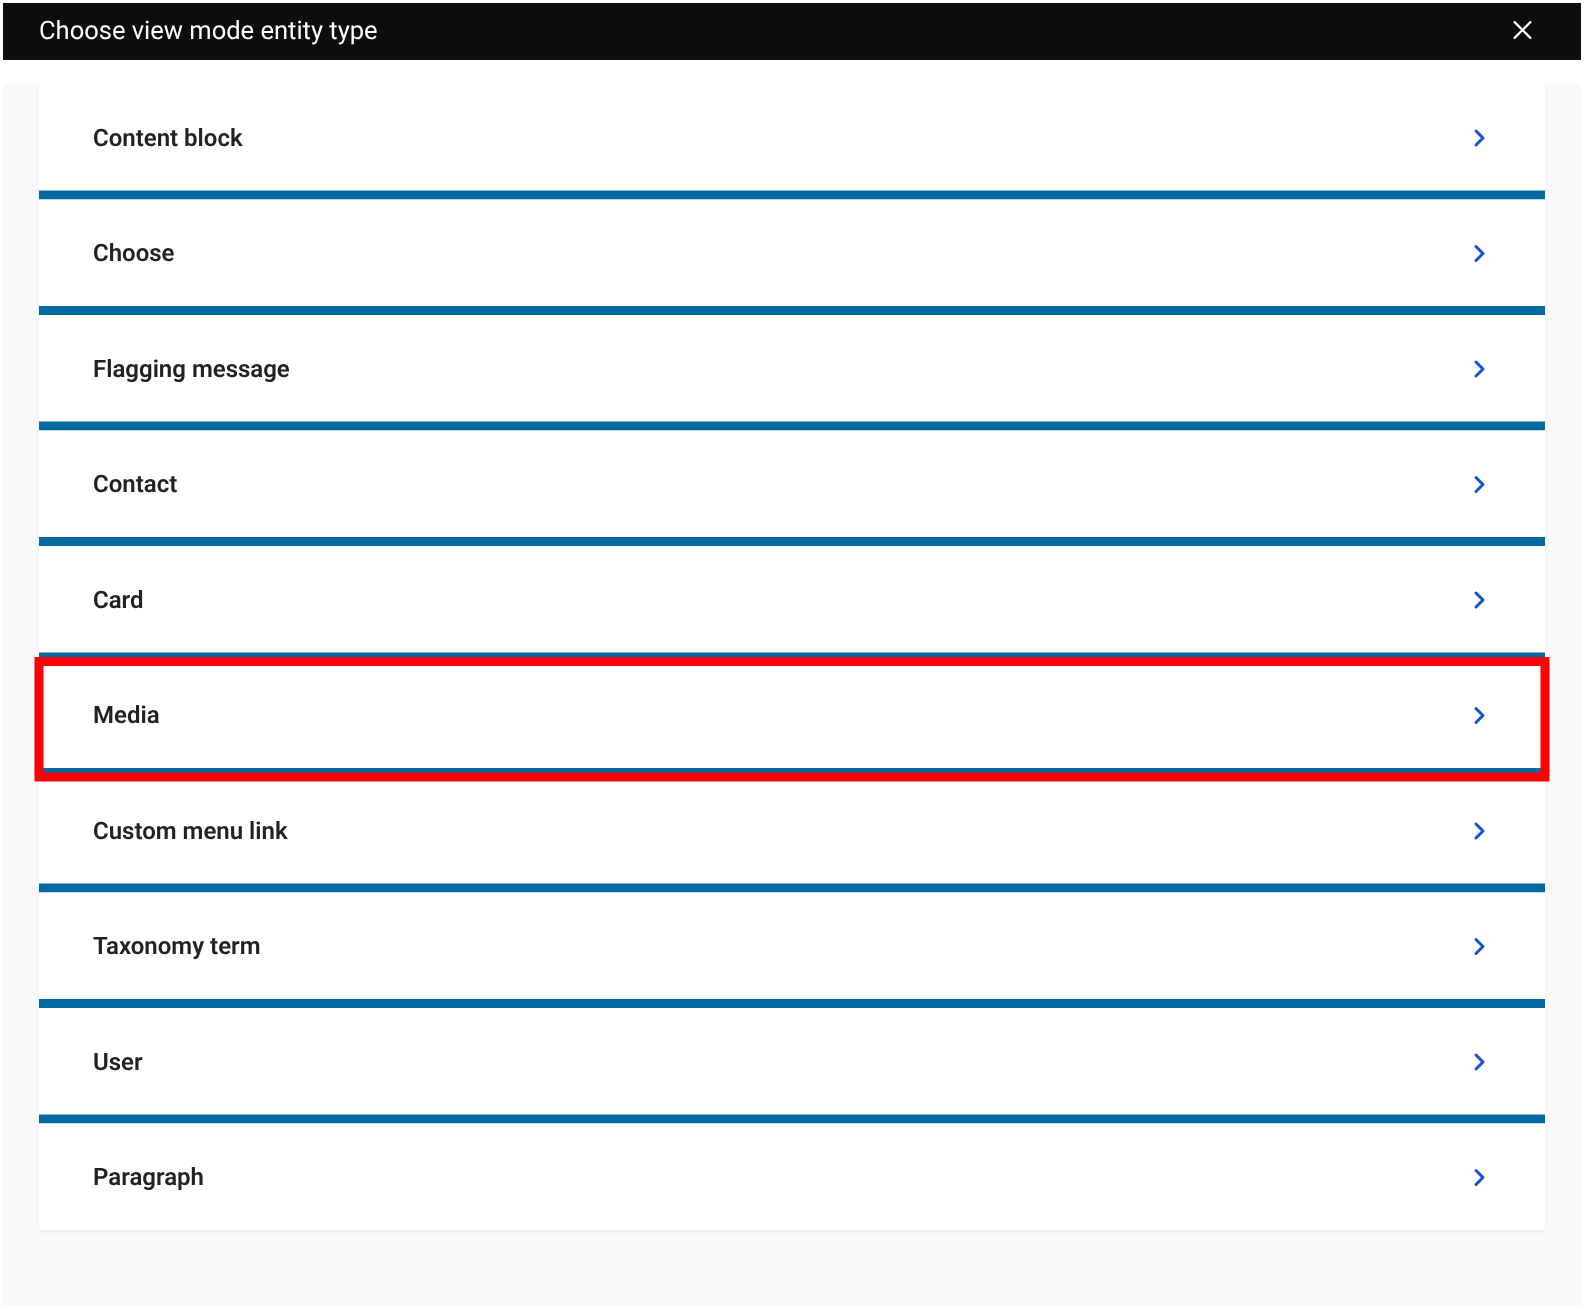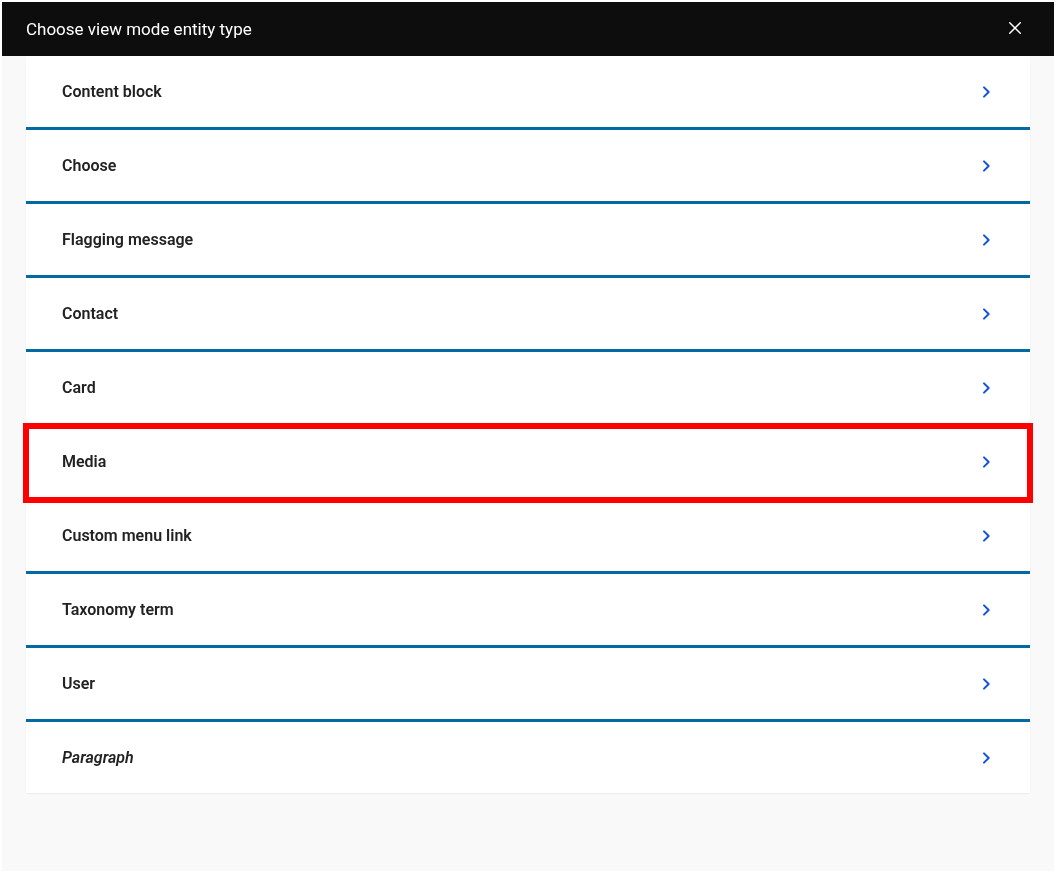--- a/index.html
+++ b/index.html
@@ -13,21 +13,21 @@
       background: #ffffff;
       width: 1061px;
       height: 873px;
       overflow: hidden;
       position: relative;
     }
     
     .modal-header {
       background: #0d0d0d;
       color: #ffffff;
-      height: 54px;
+      height: 38px;
       display: flex;
       align-items: center;
       justify-content: space-between;
       padding: 0 24px;
       position: absolute;
       top: 2px;
       left: 2px;
       right: 7px;
     }
     
@@ -81,28 +81,27 @@
       margin: 0 24px 24px 24px;
       border-radius: 2px;
       box-shadow: 0 1px 2px rgba(0,0,0,0.06);
     }
     
     .list-item {
       display: flex;
       align-items: center;
       justify-content: space-between;
       padding: 26px 36px;
-      border-bottom: 3px solid #0369a1;
+      border-bottom: 6px solid #0369a1;
       cursor: pointer;
       background: #ffffff;
     }
     
     .list-item:last-child {
       border-bottom: none;
-      font-style: italic;
     }
     
     .list-item-label {
       font-size: 16px;
       font-weight: 600;
       color: #222222;
     }
     
     .chevron {
       color: #1254d8;

